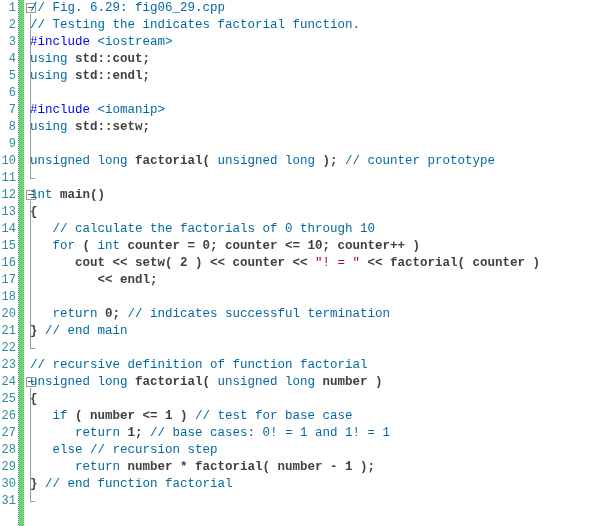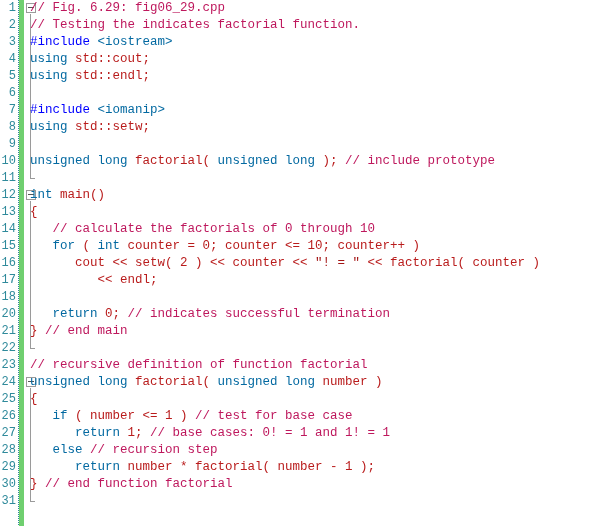--- a/index.html
+++ b/index.html
@@ -126,43 +126,43 @@
     top: 0;
     height: 17px;
     line-height: 17px;
     white-space: pre;
     font-size: 12.5px;
     letter-spacing: 0px;
     color: #000000;
   }
 
   .tk-kw   { color: #0369a1; }
-  .tk-cmt  { color: #be185d; }
+  .tk-cmt  { color: #0369a1; }
   .tk-str  { color: #a31515; }
   .tk-inc  { color: #0369a1; }
   .tk-pre  { color: #0000ff; }
-  .tk-txt  { color: #b91c1c; }
+  .tk-txt  { color: #404040; font-weight: bold; }
 </style>
 </head>
 <body>
 
 <div id="editor">
   <div class="dotcol"></div>
   <div class="changebar"></div>
   <div id="lines">
       <div class="line"><div class="gutter">1</div><div class="foldcol"><div class="foldbox"></div><div class="foldline" style="top: 14px; height: 3px;"></div></div><div class="code"><span class="tk-cmt">// Fig. 6.29: fig06_29.cpp</span></div></div>
       <div class="line"><div class="gutter">2</div><div class="foldcol"><div class="foldline"></div></div><div class="code"><span class="tk-cmt">// Testing the indicates factorial function.</span></div></div>
       <div class="line"><div class="gutter">3</div><div class="foldcol"><div class="foldline"></div></div><div class="code"><span class="tk-pre">#include </span><span class="tk-inc">&lt;iostream&gt;</span></div></div>
       <div class="line"><div class="gutter">4</div><div class="foldcol"><div class="foldline"></div></div><div class="code"><span class="tk-kw">using</span><span class="tk-txt"> std::cout;</span></div></div>
       <div class="line"><div class="gutter">5</div><div class="foldcol"><div class="foldline"></div></div><div class="code"><span class="tk-kw">using</span><span class="tk-txt"> std::endl;</span></div></div>
       <div class="line"><div class="gutter">6</div><div class="foldcol"><div class="foldline"></div></div><div class="code"></div></div>
       <div class="line"><div class="gutter">7</div><div class="foldcol"><div class="foldline"></div></div><div class="code"><span class="tk-pre">#include </span><span class="tk-inc">&lt;iomanip&gt;</span></div></div>
       <div class="line"><div class="gutter">8</div><div class="foldcol"><div class="foldline"></div></div><div class="code"><span class="tk-kw">using</span><span class="tk-txt"> std::setw;</span></div></div>
       <div class="line"><div class="gutter">9</div><div class="foldcol"><div class="foldline"></div></div><div class="code"></div></div>
-      <div class="line"><div class="gutter">10</div><div class="foldcol"><div class="foldline"></div></div><div class="code"><span class="tk-kw">unsigned long</span><span class="tk-txt"> factorial( </span><span class="tk-kw">unsigned long</span><span class="tk-txt"> ); </span><span class="tk-cmt">// include prototype</span></div></div>
+      <div class="line"><div class="gutter">10</div><div class="foldcol"><div class="foldline"></div></div><div class="code"><span class="tk-kw">unsigned long</span><span class="tk-txt"> factorial( </span><span class="tk-kw">unsigned long</span><span class="tk-txt"> ); </span><span class="tk-cmt">// counter prototype</span></div></div>
       <div class="line"><div class="gutter">11</div><div class="foldcol"><div class="foldend"></div></div><div class="code"></div></div>
       <div class="line"><div class="gutter">12</div><div class="foldcol"><div class="foldbox"></div><div class="foldline" style="top: 14px; height: 3px;"></div></div><div class="code"><span class="tk-kw">int</span><span class="tk-txt"> main()</span></div></div>
       <div class="line"><div class="gutter">13</div><div class="foldcol"><div class="foldline"></div></div><div class="code"><span class="tk-txt">{</span></div></div>
       <div class="line"><div class="gutter">14</div><div class="foldcol"><div class="foldline"></div></div><div class="code"><span class="tk-cmt">   // calculate the factorials of 0 through 10</span></div></div>
       <div class="line"><div class="gutter">15</div><div class="foldcol"><div class="foldline"></div></div><div class="code"><span class="tk-txt">   </span><span class="tk-kw">for</span><span class="tk-txt"> ( </span><span class="tk-kw">int</span><span class="tk-txt"> counter = 0; counter &lt;= 10; counter++ )</span></div></div>
       <div class="line"><div class="gutter">16</div><div class="foldcol"><div class="foldline"></div></div><div class="code"><span class="tk-txt">      cout &lt;&lt; setw( 2 ) &lt;&lt; counter &lt;&lt; </span><span class="tk-str">"! = "</span><span class="tk-txt"> &lt;&lt; factorial( counter )</span></div></div>
       <div class="line"><div class="gutter">17</div><div class="foldcol"><div class="foldline"></div></div><div class="code"><span class="tk-txt">         &lt;&lt; endl;</span></div></div>
       <div class="line"><div class="gutter">18</div><div class="foldcol"><div class="foldline"></div></div><div class="code"></div></div>
       <div class="line"><div class="gutter">20</div><div class="foldcol"><div class="foldline"></div></div><div class="code"><span class="tk-txt">   </span><span class="tk-kw">return</span><span class="tk-txt"> 0; </span><span class="tk-cmt">// indicates successful termination</span></div></div>
       <div class="line"><div class="gutter">21</div><div class="foldcol"><div class="foldline"></div></div><div class="code"><span class="tk-txt">} </span><span class="tk-cmt">// end main</span></div></div>

